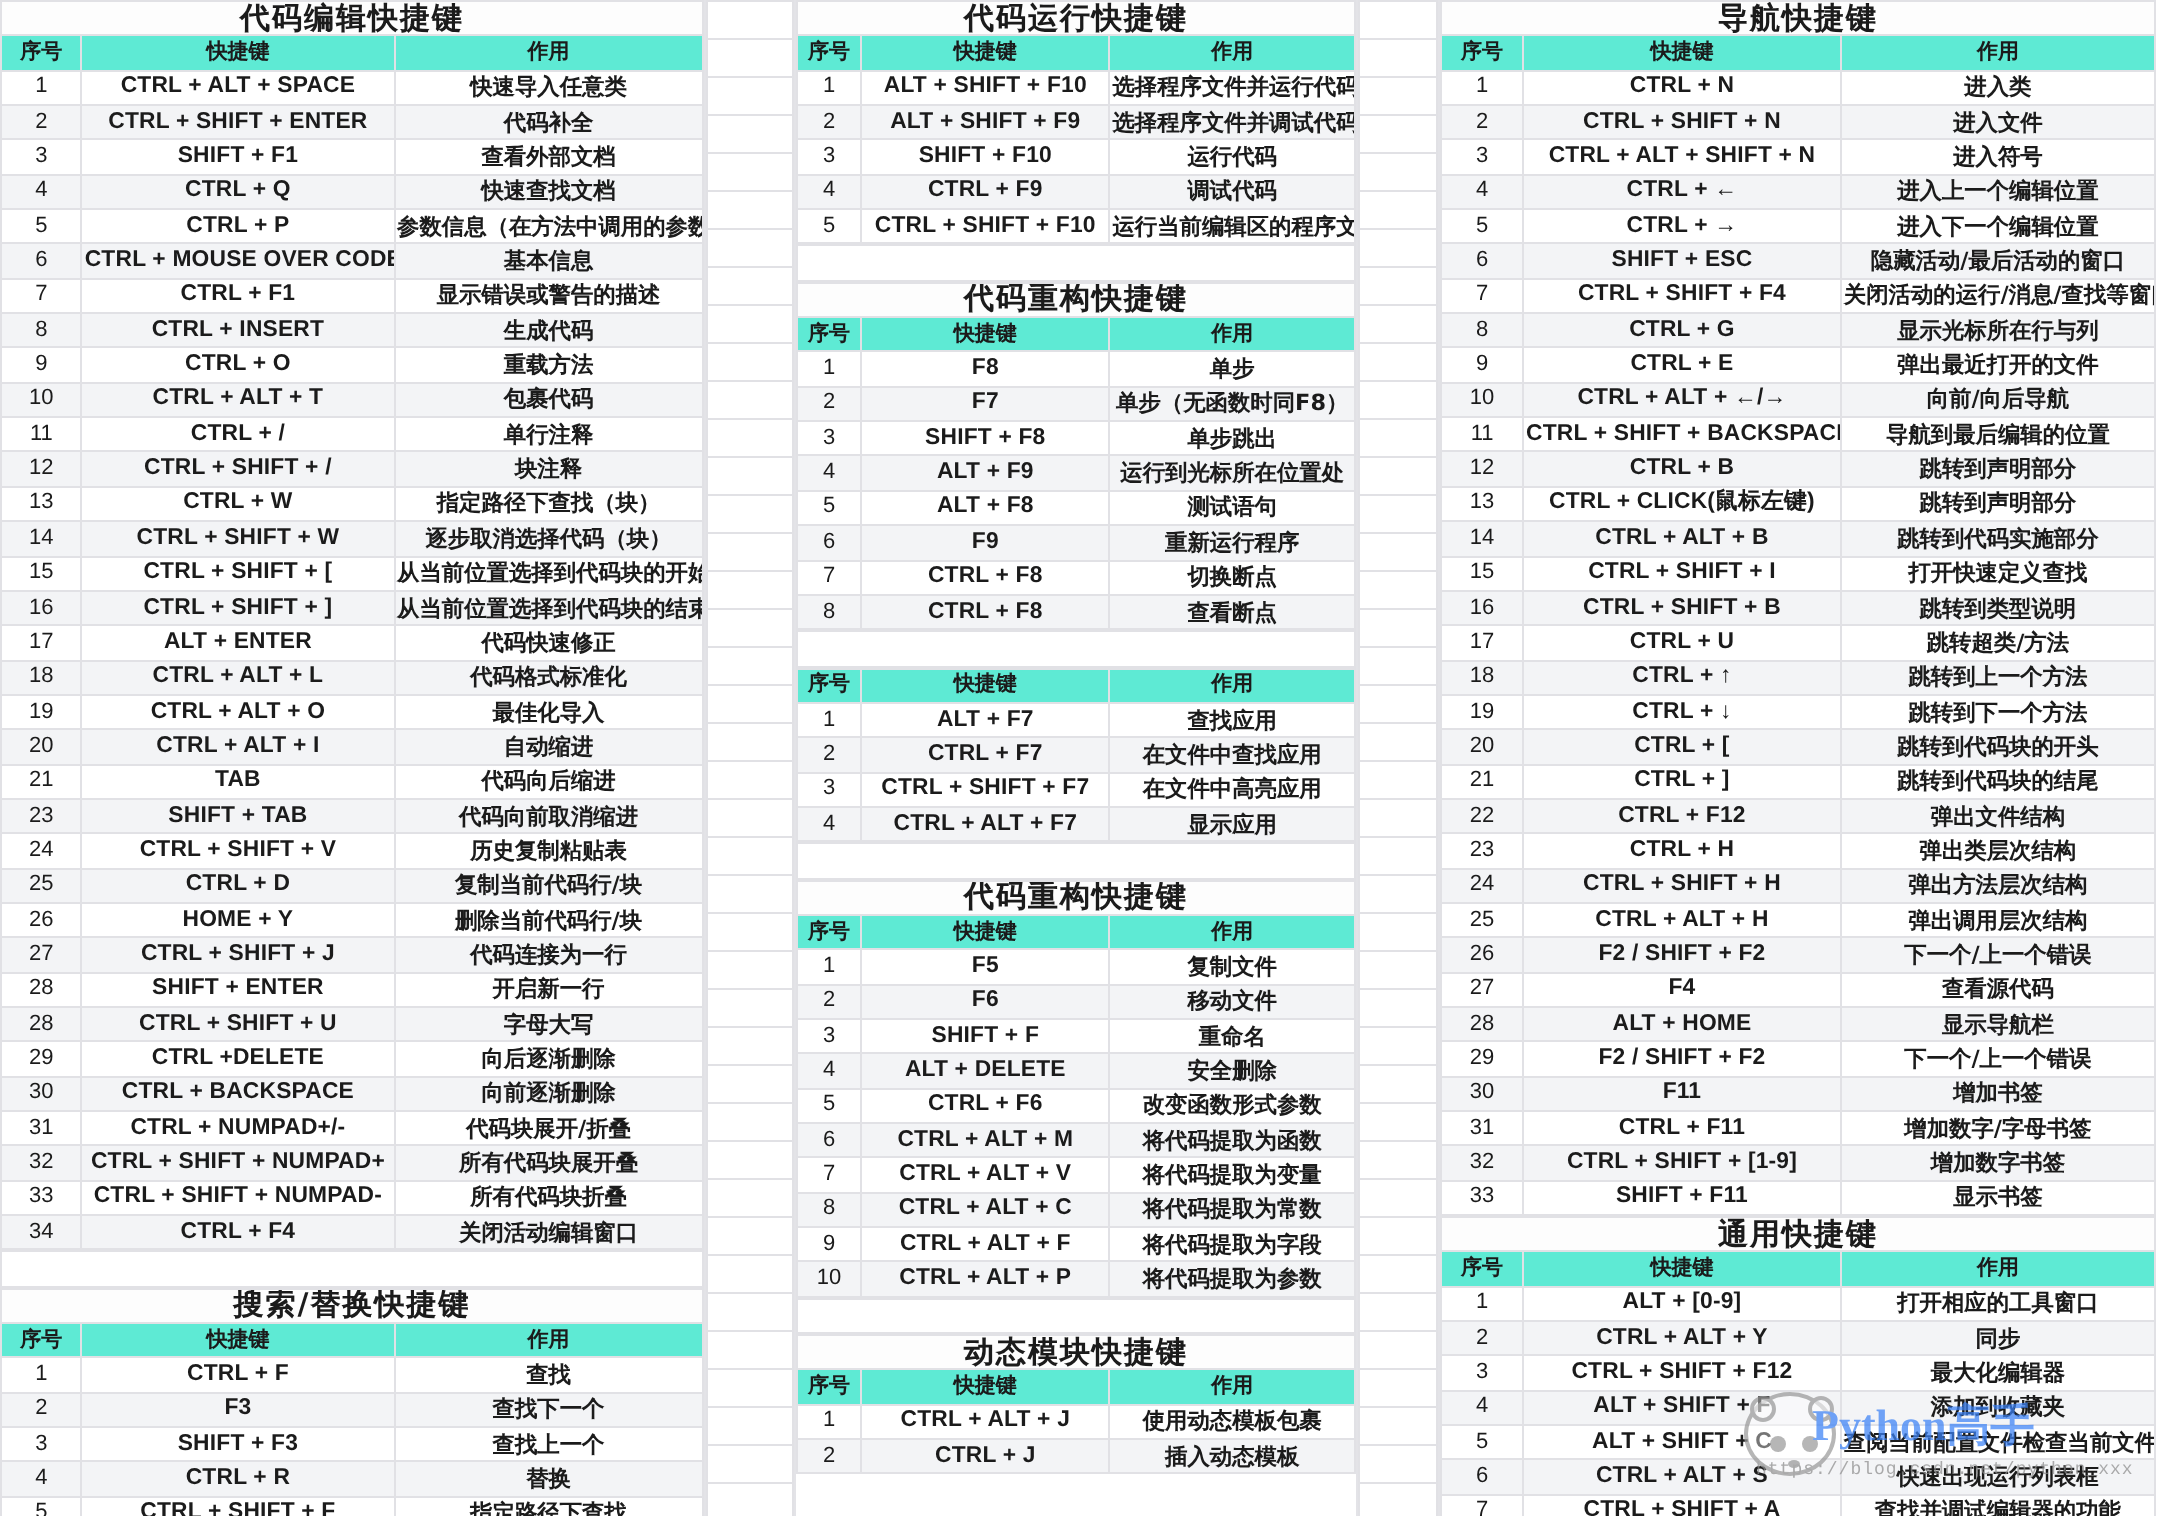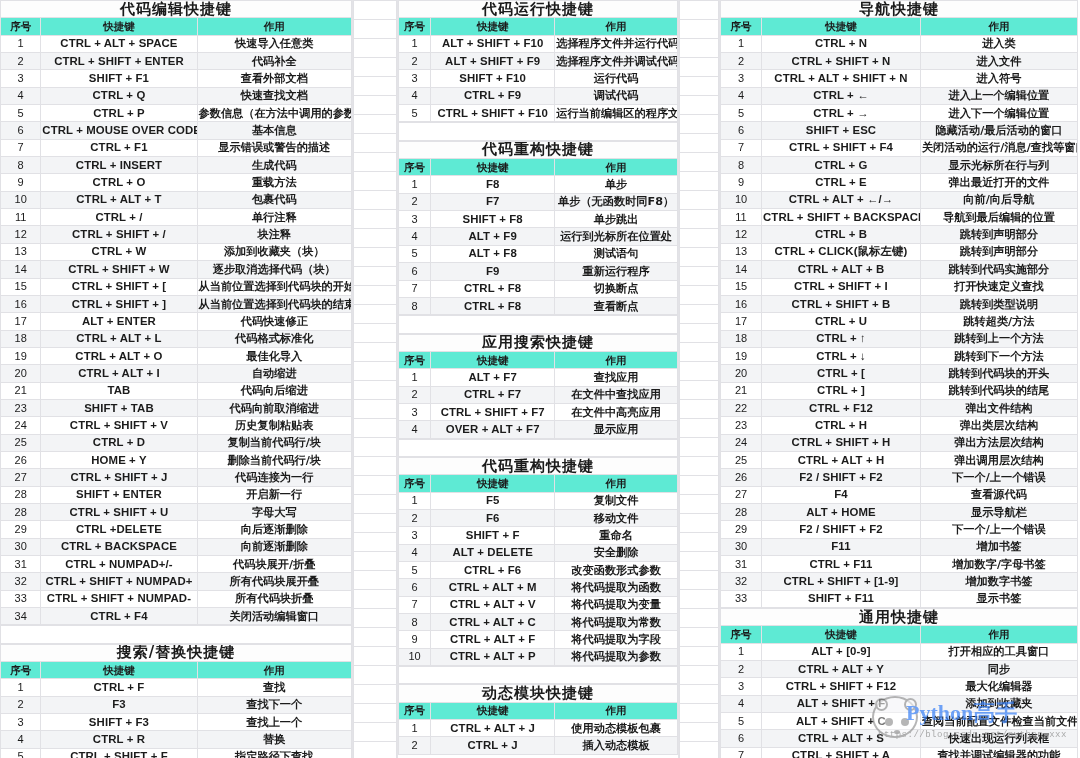--- a/index.html
+++ b/index.html
@@ -205,21 +205,21 @@
               <td class="desc">单行注释</td>
             </tr>
             <tr class="row alt">
               <td class="idx">12</td>
               <td class="key">CTRL + SHIFT + /</td>
               <td class="desc">块注释</td>
             </tr>
             <tr class="row">
               <td class="idx">13</td>
               <td class="key">CTRL + W</td>
-              <td class="desc">添加到收藏夹（块）</td>
+              <td class="desc">指定路径下查找（块）</td>
             </tr>
             <tr class="row alt">
               <td class="idx">14</td>
               <td class="key">CTRL + SHIFT + W</td>
               <td class="desc">逐步取消选择代码（块）</td>
             </tr>
             <tr class="row">
               <td class="idx">15</td>
               <td class="key">CTRL + SHIFT + [</td>
               <td class="desc">从当前位置选择到代码块的开始</td>
@@ -615,23 +615,20 @@
             </tr>
           </tbody>
         </table>
         <table class="grid">
           <colgroup>
             <col class="w-no">
             <col class="w-key">
             <col class="w-act">
           </colgroup>
           <tbody>
-            <tr class="title-row">
-              <td colspan="3" class="sec-title">应用搜索快捷键</td>
-            </tr>
             <tr class="hdr">
               <td>序号</td>
               <td>快捷键</td>
               <td>作用</td>
             </tr>
             <tr class="row">
               <td class="idx">1</td>
               <td class="key">ALT + F7</td>
               <td class="desc">查找应用</td>
             </tr>
@@ -640,21 +637,21 @@
               <td class="key">CTRL + F7</td>
               <td class="desc">在文件中查找应用</td>
             </tr>
             <tr class="row">
               <td class="idx">3</td>
               <td class="key">CTRL + SHIFT + F7</td>
               <td class="desc">在文件中高亮应用</td>
             </tr>
             <tr class="row alt">
               <td class="idx">4</td>
-              <td class="key">OVER + ALT + F7</td>
+              <td class="key">CTRL + ALT + F7</td>
               <td class="desc">显示应用</td>
             </tr>
           </tbody>
         </table>
         <table class="grid">
           <tbody>
             <tr class="blank">
               <td>&nbsp;</td>
             </tr>
           </tbody>

